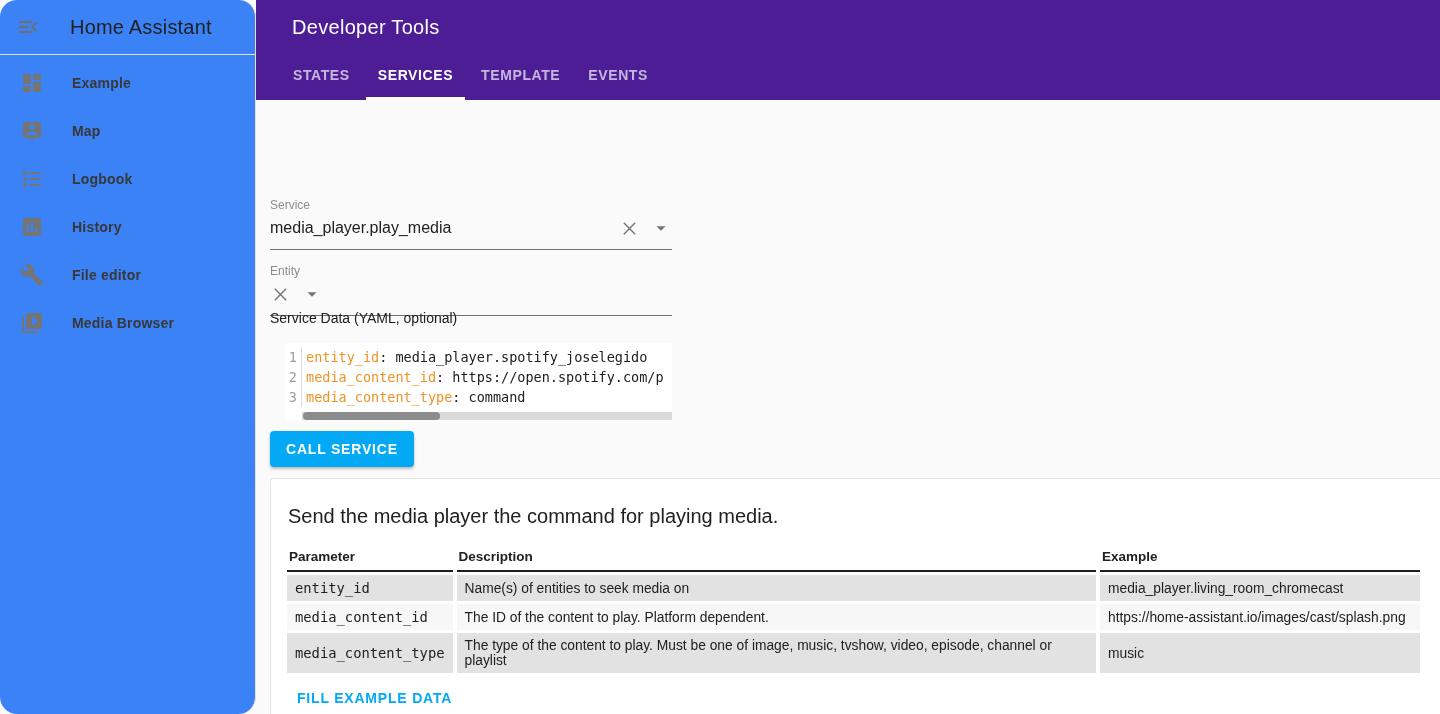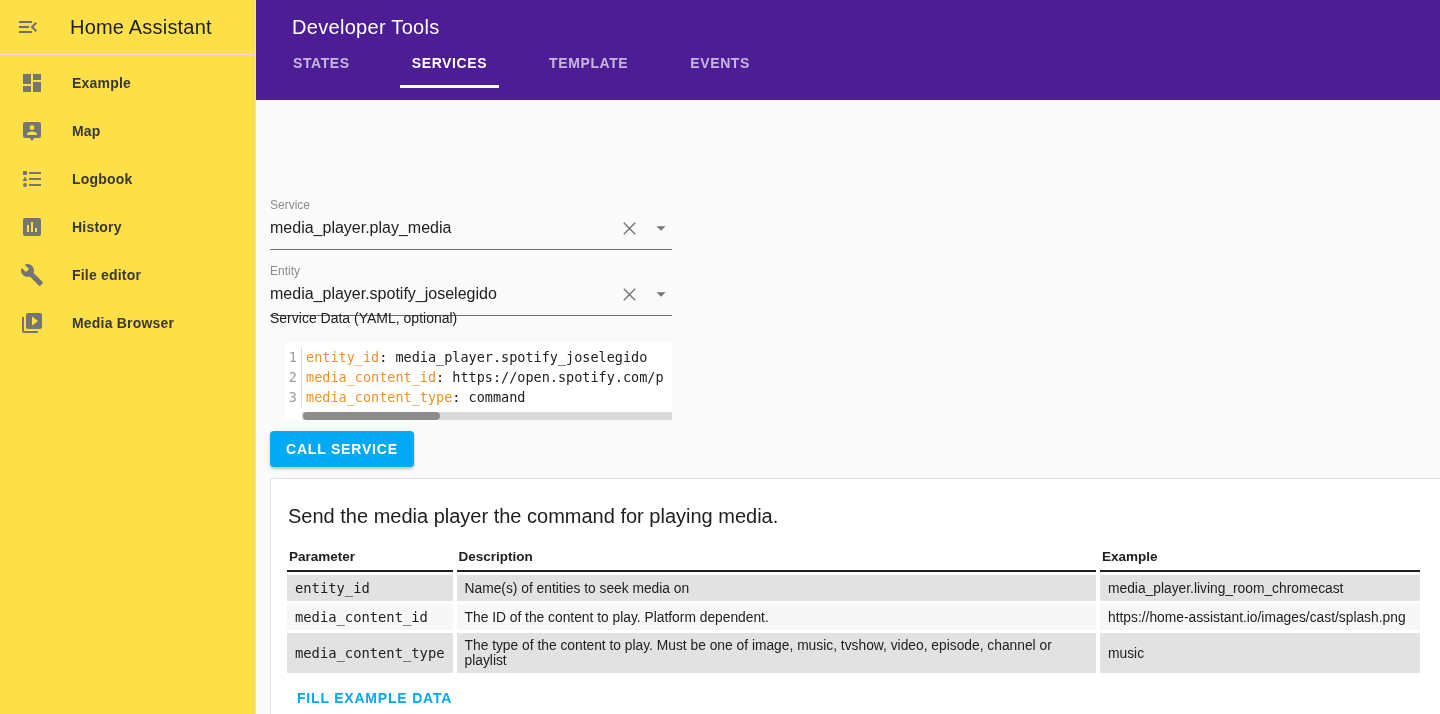--- a/index.html
+++ b/index.html
@@ -7,21 +7,21 @@
   body {
     font-family:"Liberation Sans", sans-serif;
     background:#fafafa;
     color:#212121;
     position:relative;
     overflow:hidden;
   }
   
   .sidebar {
     position:absolute; left:0; top:0; width:256px; height:714px;
-    background:#fde047; border-right:1px solid #e0e0e0; z-index:3;
+    background:#3b82f6; border-right:1px solid #e0e0e0; z-index:3;border-radius:17px;
   }
   .sidebar-header {
     height:55px; display:flex; align-items:center;
     border-bottom:1px solid #e0e0e0; padding-left:16px;
   }
   .menu-btn { width:24px; height:24px; border:none; background:transparent; cursor:pointer; padding:0; }
   .menu-btn svg { fill:#6f6f6f; }
   .sidebar-title { font-size:20px; color:#212121; margin-left:30px; letter-spacing:.2px; }
   .sidebar-nav { padding-top:4px; }
   .nav-item {
@@ -31,21 +31,21 @@
   .nav-item .nav-icon svg { fill:#757575; }
   .nav-item .nav-label {
     margin-left:28px; font-size:14px; font-weight:bold; color:#383838; letter-spacing:.2px;
   }
   
   .app-header {
     position:absolute; left:256px; top:0; right:0; height:100px;
     background:#4c1d95; color:#fff;
   }
   .app-title { position:absolute; left:36px; top:16px; font-size:20px; font-weight:normal; letter-spacing:.3px; }
-  .tabbar { position:absolute; left:25px; bottom:12px; display:flex;gap:34px; }
+  .tabbar { position:absolute; left:25px; bottom:0; display:flex; }
   .tab {
     height:48px; display:flex; align-items:center; padding:0 12px; margin-right:4px;
     background:transparent; border:none; cursor:pointer;
     color:rgba(255,255,255,.68); font-family:"Liberation Sans",sans-serif;
     font-size:14px; font-weight:bold; letter-spacing:.6px;
     border-bottom:3px solid transparent;
   }
   .tab.active { color:#ffffff; border-bottom-color:#ffffff; }
   
   .content { position:absolute; left:270px; top:100px; right:0; bottom:0; }
@@ -193,21 +193,20 @@
         <svg viewBox="0 0 24 24" width="22" height="22">
             <path fill="#757575" d="M7,10L12,15L17,10H7Z"></path>
           </svg>
       </button>
     </div>
   </div>
 
   <div class="field field-entity">
     <div class="field-label">Entity</div>
     <div class="value-row">
-      <span class="field-value">media_player.spotify_joselegido</span>
       <button class="icon-btn clear-btn" title="Clear">
         <svg viewBox="0 0 24 24" width="21" height="21">
             <path fill="none" stroke="#757575" stroke-width="1.6" d="M5.5,5.5L18.5,18.5M18.5,5.5L5.5,18.5"></path>
           </svg>
       </button>
       <button class="icon-btn" title="Open">
         <svg viewBox="0 0 24 24" width="22" height="22">
             <path fill="#757575" d="M7,10L12,15L17,10H7Z"></path>
           </svg>
       </button>

